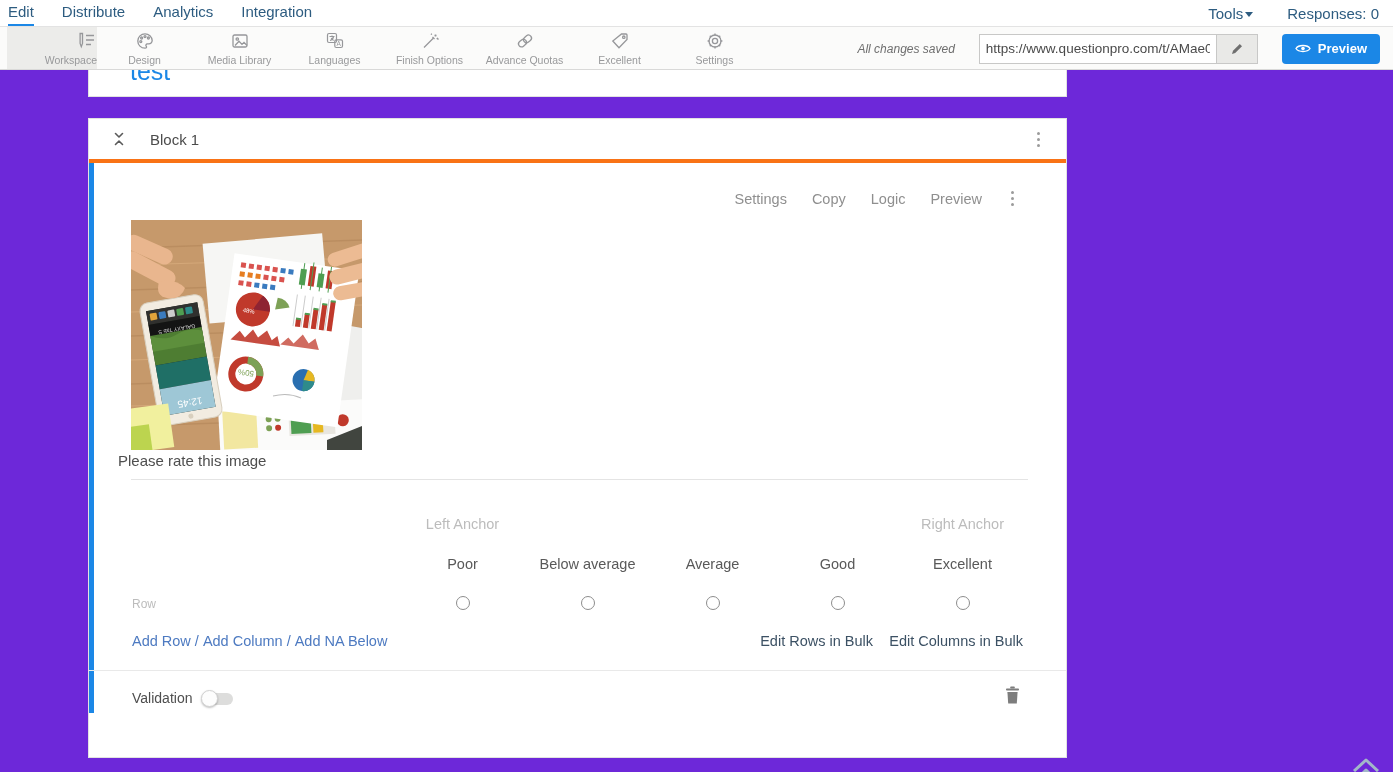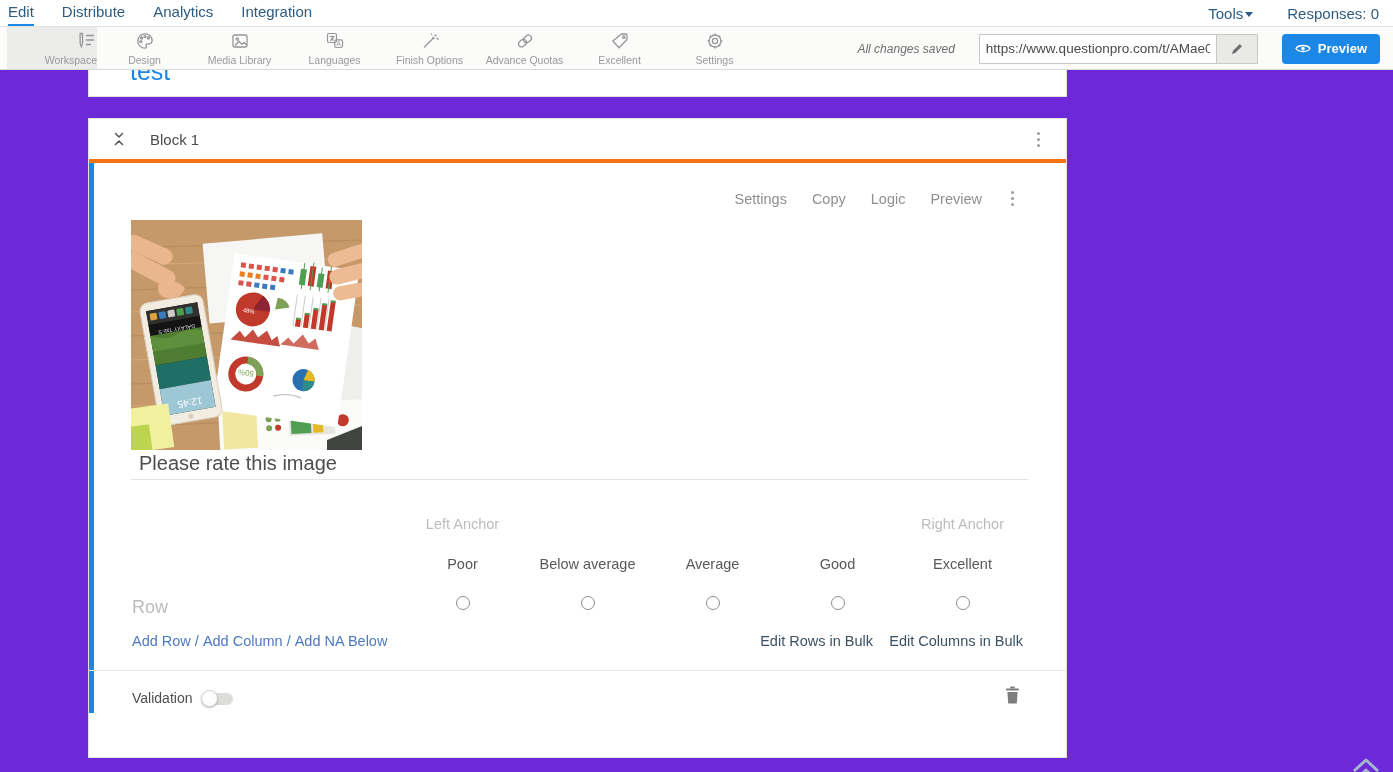--- a/index.html
+++ b/index.html
@@ -56,26 +56,26 @@
                display:flex; align-items:center; justify-content:center; }
   .add-question-btn { background:#1b87e6; color:#fff; border:none; border-radius:4px; font-size:13px;
                       font-weight:bold; padding:7px 14px; cursor:pointer; font-family:"Liberation Sans", sans-serif; }
 
   
   .question { position:relative; height:550px; background:#fff; }
   .accent-bar { position:absolute; left:0; top:0; bottom:0; width:5px; background:#1b87e6; }
   .q-actions { position:absolute; top:24px; right:48px; display:flex; align-items:center; gap:25px; }
   .q-action { font-size:14.5px; color:#8f8f8f; cursor:pointer; }
   .q-image { position:absolute; left:42px; top:57px; width:231px; height:230px; cursor:pointer; }
-  .q-text { position:absolute; left:50px; top:289px; font-size:20px; color:#4e4e4e; cursor:text; }
+  .q-text { position:absolute; left:29px; top:289px; font-size:15px; color:#4e4e4e; cursor:text; }
   .q-underline { position:absolute; left:42px; width:897px; top:316px; border-top:1px solid #e4e4e4; }
 
   .anchor { position:absolute; top:353px; width:125px; text-align:center; font-size:14.5px; color:#bcbcbc; cursor:text; }
   .col-label { position:absolute; top:393px; width:125px; text-align:center; font-size:14.5px; color:#595959; cursor:text; }
-  .row-placeholder { position:absolute; left:43px; top:434px; font-size:18px; color:#bcbcbc; cursor:text; }
+  .row-placeholder { position:absolute; left:43px; top:434px; font-size:12px; color:#bcbcbc; cursor:text; }
   .radio-cell { position:absolute; top:433px; width:125px; display:flex; justify-content:center; }
   .radio { width:14px; height:14px; border:1px solid #8d8d8d; border-radius:50%; background:#fff; cursor:pointer; }
 
   .add-links { position:absolute; left:43px; top:470px; font-size:14.5px; color:#4d7ac1; }
   .add-links .lnk { cursor:pointer; }
   .add-links .sep { color:#4d7ac1; margin:0 4px; }
   .bulk-link { position:absolute; top:470px; font-size:14.5px; color:#3c5164; cursor:pointer; }
   .bulk-rows { right:193px; }
   .bulk-cols { right:43px; }
 

